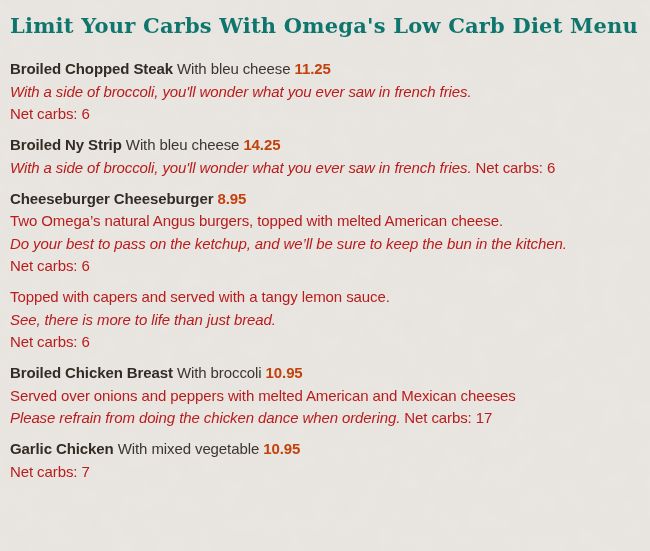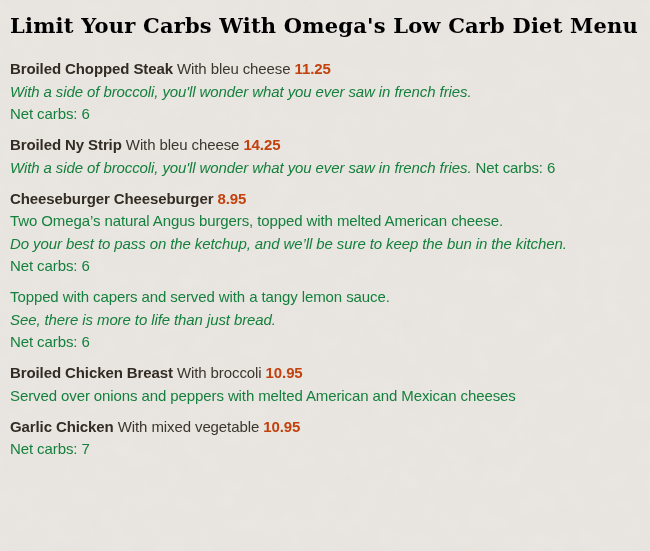--- a/index.html
+++ b/index.html
@@ -26,21 +26,21 @@
     width: 650px; height: 551px;
     pointer-events: none;
   }
   .content {
     position: relative;
   }
   .menu-title {
     font-family: "DejaVu Serif", "Liberation Serif", serif;
     font-size: 21px;
     font-weight: bold;
-    color: #000000;
+    color: #0f766e;
     text-align: center;
     margin: 0 0 17px 0;
     line-height: 30px;
     letter-spacing: 0.2px;
   }
   .item {
     margin: 0 0 8.5px 0;
     font-size: 15px;
     line-height: 22.5px;
     color: #3c362e;
@@ -53,21 +53,21 @@
   }
   .item-heading .item-subtitle {
     font-weight: normal;
     color: #3c362e;
   }
   .item-heading .item-price {
     font-weight: bold;
     color: #c2410c;
   }
   .line .seg {
-    color: #15803d;
+    color: #b91c1c;
   }
   .line .seg.italic {
     font-style: italic;
   }
 </style>
 </head>
 <body>
 
 <div class="menu-page">
   <svg class="texture" width="650" height="551" aria-hidden="true">
@@ -100,20 +100,21 @@
           <div class="line"><span class="seg">Net carbs: 6</span></div>
         </div>
         <div class="item">
           <div class="line"><span class="seg">Topped with capers and served with a tangy lemon sauce.</span></div>
           <div class="line"><span class="seg italic">See, there is more to life than just bread.</span></div>
           <div class="line"><span class="seg">Net carbs: 6</span></div>
         </div>
         <div class="item">
           <div class="item-heading"><span class="item-name">Broiled Chicken Breast</span> <span class="item-subtitle">With broccoli</span> <span class="item-price">10.95</span></div>
           <div class="line"><span class="seg">Served over onions and peppers with melted American and Mexican cheeses</span></div>
+          <div class="line"><span class="seg italic">Please refrain from doing the chicken dance when ordering.</span><span class="seg"> Net carbs: 17</span></div>
         </div>
         <div class="item">
           <div class="item-heading"><span class="item-name">Garlic Chicken</span> <span class="item-subtitle">With mixed vegetable</span> <span class="item-price">10.95</span></div>
           <div class="line"><span class="seg">Net carbs: 7</span></div>
         </div>
       </div>
   </div>
 </div>
 
 </body></html>

